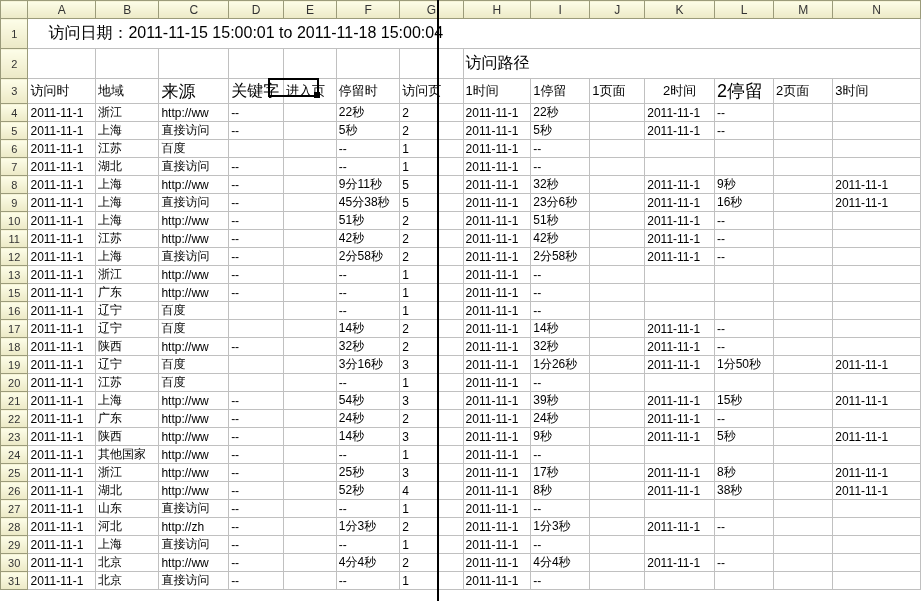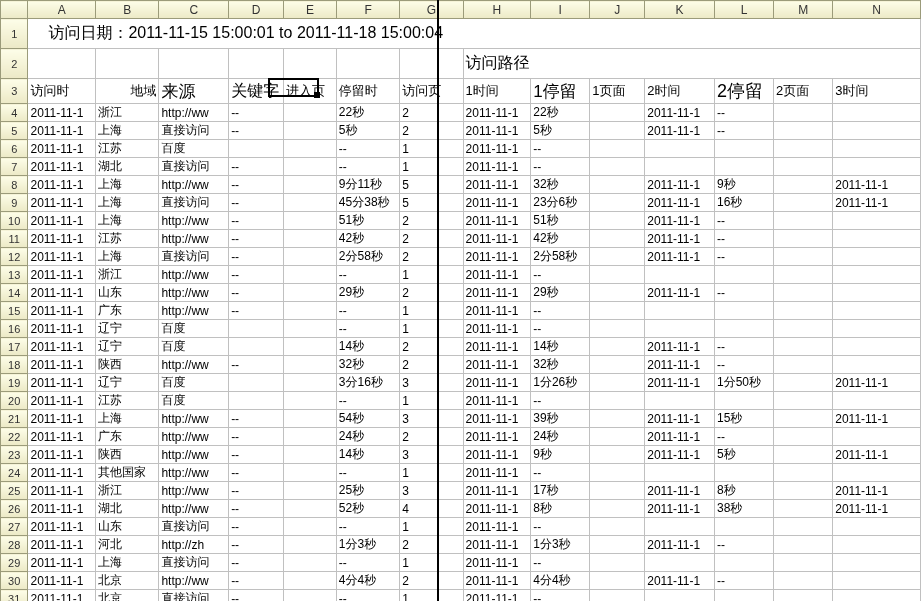--- a/index.html
+++ b/index.html
@@ -132,30 +132,30 @@
           <td class="cell"></td>
           <td class="cell"></td>
           <td class="cell"></td>
           <td class="cell"></td>
           <td class="cell"></td>
           <td class="cell" colspan="7" style="font-size:16px;">访问路径</td>
         </tr>
         <tr class="hdrrow">
           <td class="rowhead">3</td>
           <td class="cell" style="font-size:13px;margin-left:32px;">访问时</td>
-          <td class="cell" style="font-size:13px;text-align:right;">地域</td>
+          <td class="cell" style="font-size:13px;">地域</td>
           <td class="cell" style="font-size:17px;">来源</td>
           <td class="cell" style="font-size:16px;">关键字</td>
           <td class="cell" style="font-size:13px;">进入页</td>
           <td class="cell" style="font-size:13px;">停留时</td>
           <td class="cell" style="font-size:13px;">访问页</td>
           <td class="cell" style="font-size:13px;">1时间</td>
-          <td class="cell" style="font-size:17px;">1停留</td>
+          <td class="cell" style="font-size:13px;">1停留</td>
           <td class="cell" style="font-size:13px;">1页面</td>
-          <td class="cell" style="font-size:13px;">2时间</td>
+          <td class="cell" style="font-size:13px;text-align:center;">2时间</td>
           <td class="cell" style="font-size:18px;">2停留</td>
           <td class="cell" style="font-size:13px;">2页面</td>
           <td class="cell" style="font-size:13px;">3时间</td>
         </tr>
         <tr>
           <td class="rowhead">4</td>
           <td class="cell">2011-11-1</td>
           <td class="cell">浙江</td>
           <td class="cell">http://ww</td>
           <td class="cell">--</td>
@@ -313,37 +313,20 @@
           <td class="cell">http://ww</td>
           <td class="cell">--</td>
           <td class="cell"></td>
           <td class="cell">--</td>
           <td class="cell">1</td>
           <td class="cell">2011-11-1</td>
           <td class="cell">--</td>
           <td class="cell"></td>
           <td class="cell"></td>
           <td class="cell"></td>
-          <td class="cell"></td>
-          <td class="cell"></td>
-        </tr>
-        <tr>
-          <td class="rowhead">14</td>
-          <td class="cell">2011-11-1</td>
-          <td class="cell">山东</td>
-          <td class="cell">http://ww</td>
-          <td class="cell">--</td>
-          <td class="cell"></td>
-          <td class="cell">29秒</td>
-          <td class="cell">2</td>
-          <td class="cell">2011-11-1</td>
-          <td class="cell">29秒</td>
-          <td class="cell"></td>
-          <td class="cell">2011-11-1</td>
-          <td class="cell">--</td>
           <td class="cell"></td>
           <td class="cell"></td>
         </tr>
         <tr>
           <td class="rowhead">15</td>
           <td class="cell">2011-11-1</td>
           <td class="cell">广东</td>
           <td class="cell">http://ww</td>
           <td class="cell">--</td>
           <td class="cell"></td>

